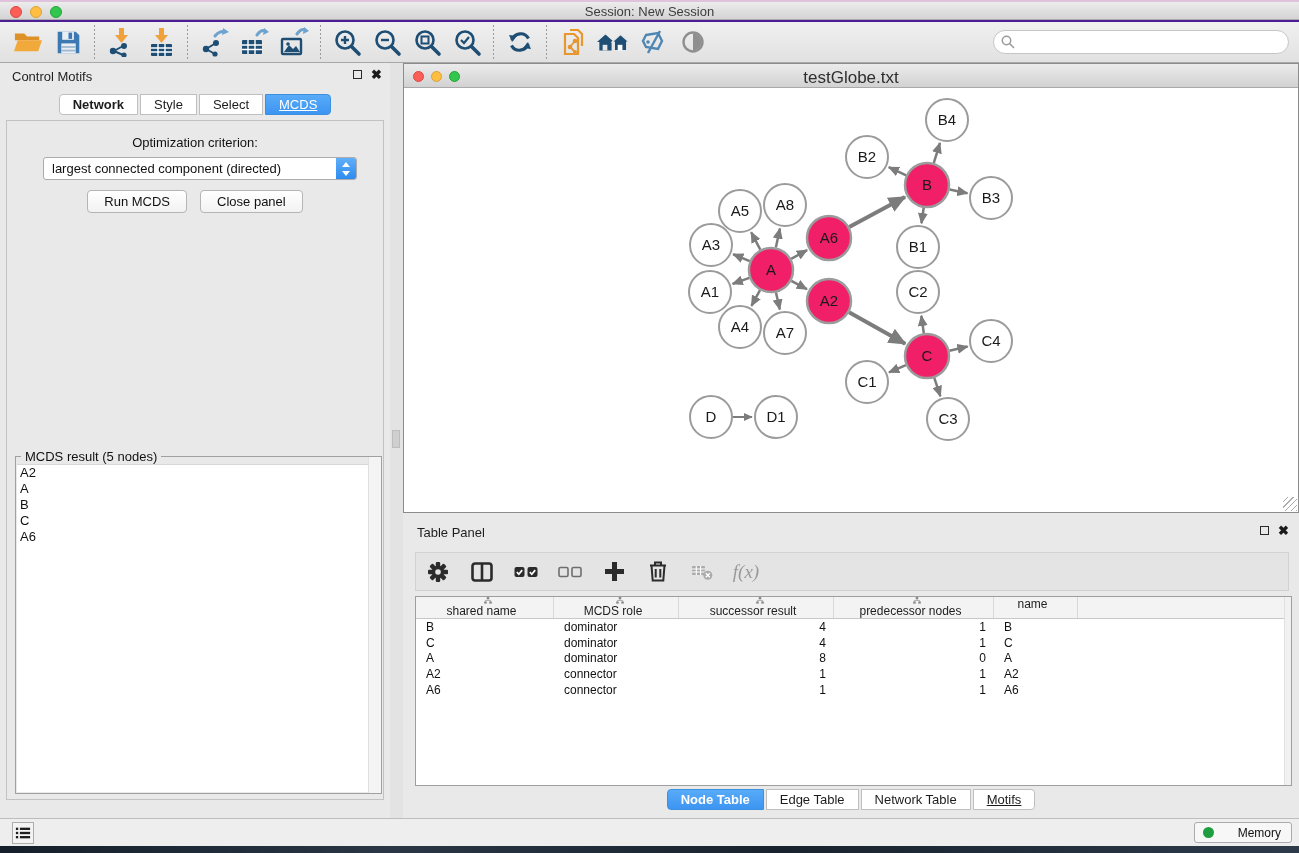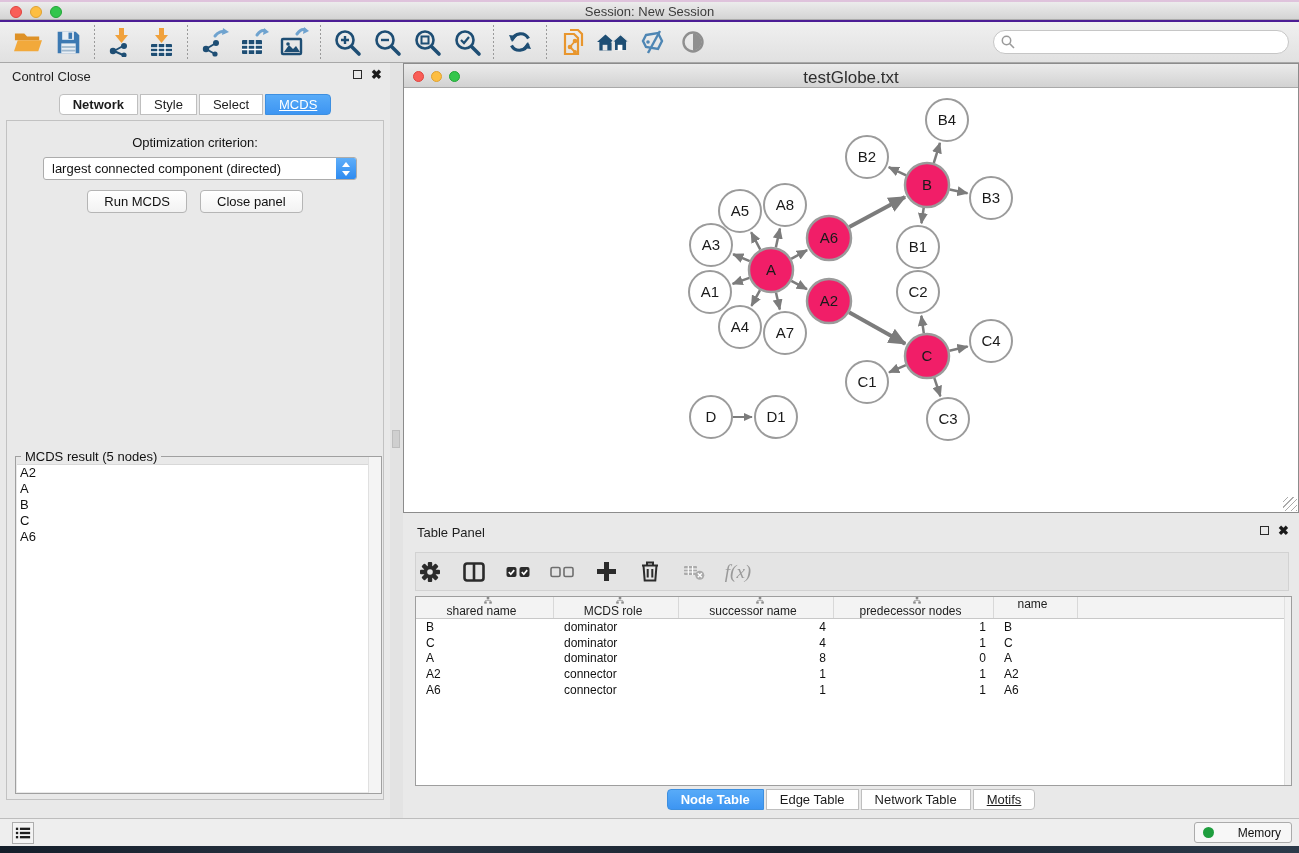--- a/index.html
+++ b/index.html
@@ -86,21 +86,21 @@
   .net-canvas { position:absolute; left:0; top:24px; width:894px; height:424px; background:#FFFFFF; }
   .resize-grip { position:absolute; right:1px; bottom:1px; width:14px; height:14px;
     background:repeating-linear-gradient(135deg, transparent 0 3px, #ABABAB 3px 4px); }
 
   
   .table-panel { position:absolute; left:403px; top:513px; width:896px; height:305px; background:#E9E9E9; }
   .tp-title { position:absolute; left:14px; top:12px; font-size:13px; color:#1E1E1E;text-align:right; }
   .tp-winbtns { position:absolute; right:10px; top:12px; }
   .tp-toolbar { position:absolute; left:12px; top:39px; width:874px; height:39px;
     background:#E4E4E4; border:1px solid #D2D2D2; display:flex; align-items:center; gap:16px;
-    padding-left:0; }
+    padding-left:8px; }
   .tp-btn { width:28px; height:28px; display:flex; align-items:center; justify-content:center; }
   .fx-label { font-size:19px; font-style:italic; color:#9A9A9A;
     font-family:"Liberation Serif", serif; }
   .tbl-wrap { position:absolute; left:12px; top:83px; width:877px; height:190px;
     background:#FFFFFF; border:1px solid #9E9E9E; overflow:hidden; }
   .tbl-scroll { position:absolute; right:0; top:0; bottom:0; width:7px; background:#F1F1F1;
     border-left:1px solid #E0E0E0; }
   .tbl-head { display:flex; height:22px; background:#F3F3F3; border-bottom:1px solid #C8C8C8; }
   .hcell { display:flex; align-items:center; border-right:1px solid #D8D8D8;
     font-size:12px; color:#222;flex-direction:column; }
@@ -304,21 +304,21 @@
             <circle cx="5.5" cy="5.5" r="4.2" fill="none" stroke="#9A9A9A" stroke-width="1.5"></circle>
             <path d="M8.8 8.8L13 13" stroke="#9A9A9A" stroke-width="1.6"></path>
           </svg>
       </span>
       <input type="text" placeholder="" style="">
     </div>
   </div>
 
   <div class="control-panel">
     <div class="cp-header">
-      <span class="cp-title">Control Close</span>
+      <span class="cp-title">Control Motifs</span>
       <span class="win-btns">
         <span class="float-btn"></span>
         <span class="close-btn">✖</span>
       </span>
     </div>
     <div class="cp-tabs tabs-row" id="cp-tabs">
         <div class="tab">Network</div>
         <div class="tab">Style</div>
         <div class="tab">Select</div>
         <div class="tab active">MCDS</div>
@@ -534,21 +534,21 @@
           </div>
           <div class="hcell" style="width: 155px;">
             <svg width="12" height="11" viewBox="0 0 12 11" class="h-icon">
               <g fill="#8A8A8A">
                 <rect x="4" y="0" width="4" height="3.4"></rect>
                 <rect x="0" y="7" width="4" height="3.4"></rect>
                 <rect x="8" y="7" width="4" height="3.4"></rect>
               </g>
               <path d="M6 3.4v2M2 7V5.4h8V7" stroke="#8A8A8A" fill="none"></path>
             </svg>
-            <span class="h-label">successor name</span>
+            <span class="h-label">successor result</span>
           </div>
           <div class="hcell" style="width: 160px;">
             <svg width="12" height="11" viewBox="0 0 12 11" class="h-icon">
               <g fill="#8A8A8A">
                 <rect x="4" y="0" width="4" height="3.4"></rect>
                 <rect x="0" y="7" width="4" height="3.4"></rect>
                 <rect x="8" y="7" width="4" height="3.4"></rect>
               </g>
               <path d="M6 3.4v2M2 7V5.4h8V7" stroke="#8A8A8A" fill="none"></path>
             </svg>

